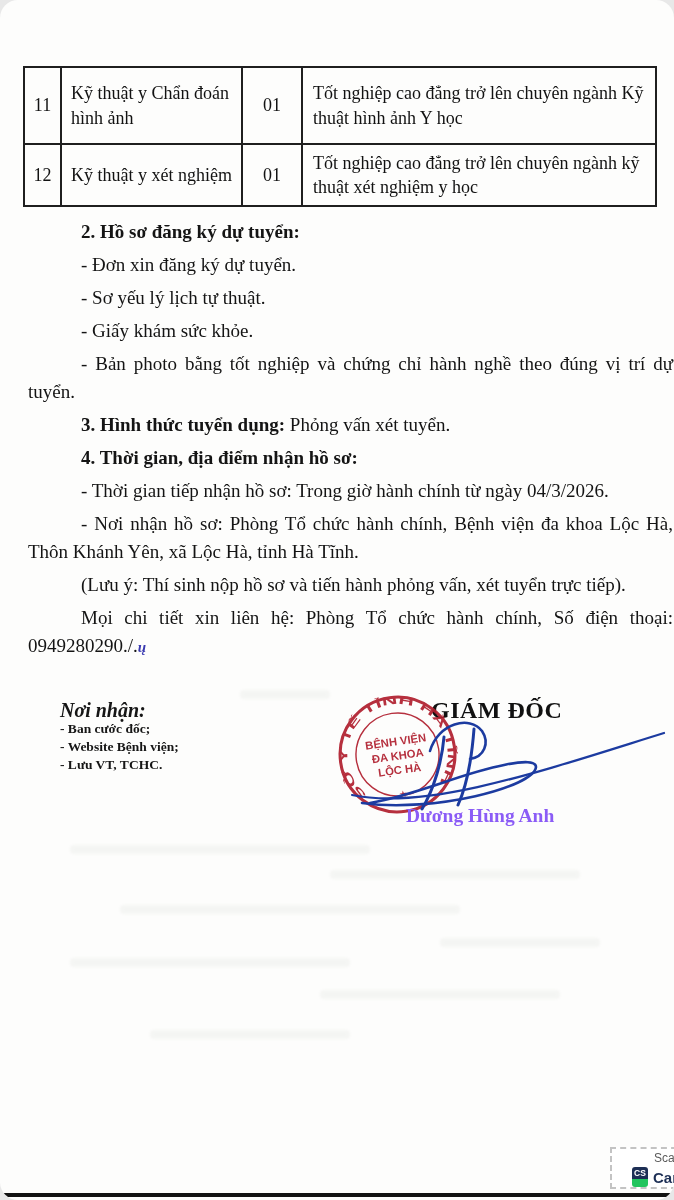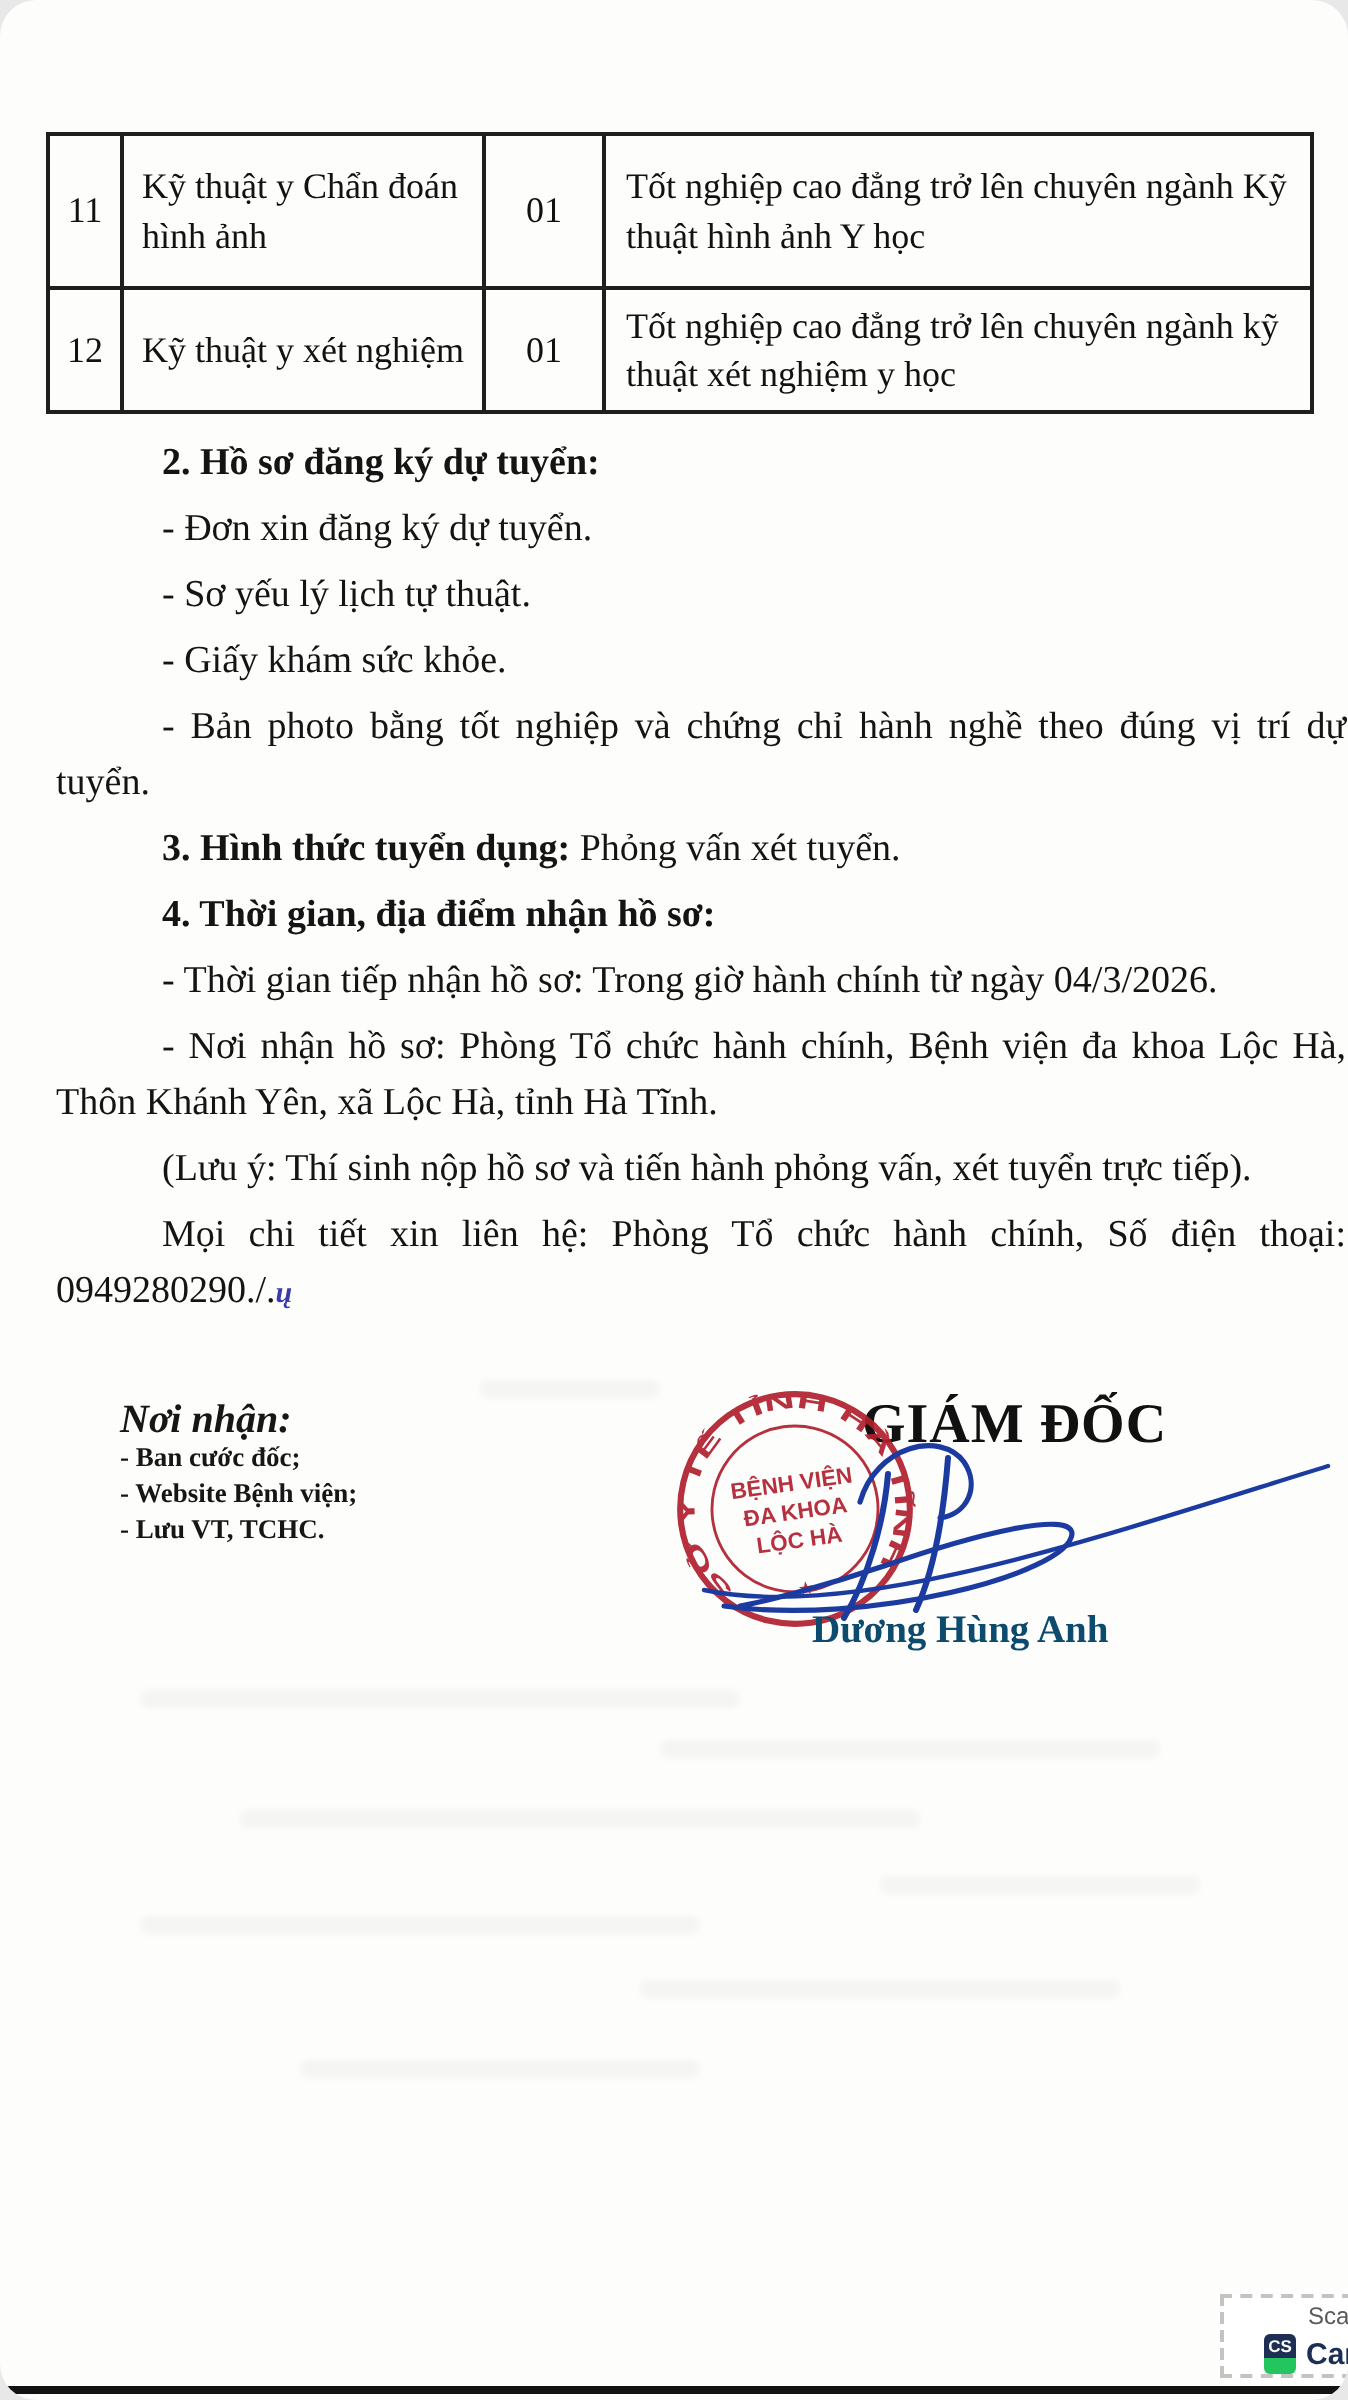--- a/index.html
+++ b/index.html
@@ -33,24 +33,24 @@
   .bodytext p.h{font-weight:bold;}
   .ink-mark{font-style:italic;font-weight:bold;color:#3a3ab0;font-size:15px;}
 
   
   .recipients{position:absolute;left:60px;top:701px;width:220px;
     font-family:"Liberation Serif","DejaVu Serif",serif;}
   .recipients .rh{font-weight:bold;font-style:italic;font-size:20px;line-height:19px;}
   .recipients .ri{font-weight:bold;font-size:13.5px;line-height:18px;}
 
   
-  .director-title{position:absolute;left:431px;top:697px;font-size:28px;
+  .director-title{position:absolute;left:431px;top:697px;font-size:24px;
     font-weight:bold;letter-spacing:.5px;color:#111;}
   .signer-name{position:absolute;left:406px;top:805px;font-size:19.5px;
-    font-weight:bold;color:#0c4a6e;}
+    font-weight:bold;color:#8b5cf6;}
   .stamp{position:absolute;left:336px;top:693px;width:123px;height:123px;
     transform:rotate(-8deg);opacity:.92;}
   .signature{position:absolute;left:338px;top:699px;width:332px;height:116px;}
 
   
   .ghost{position:absolute;height:9px;border-radius:4px;background:#68785f;
     opacity:.05;filter:blur(1.6px);}
 
   
   .watermark{

